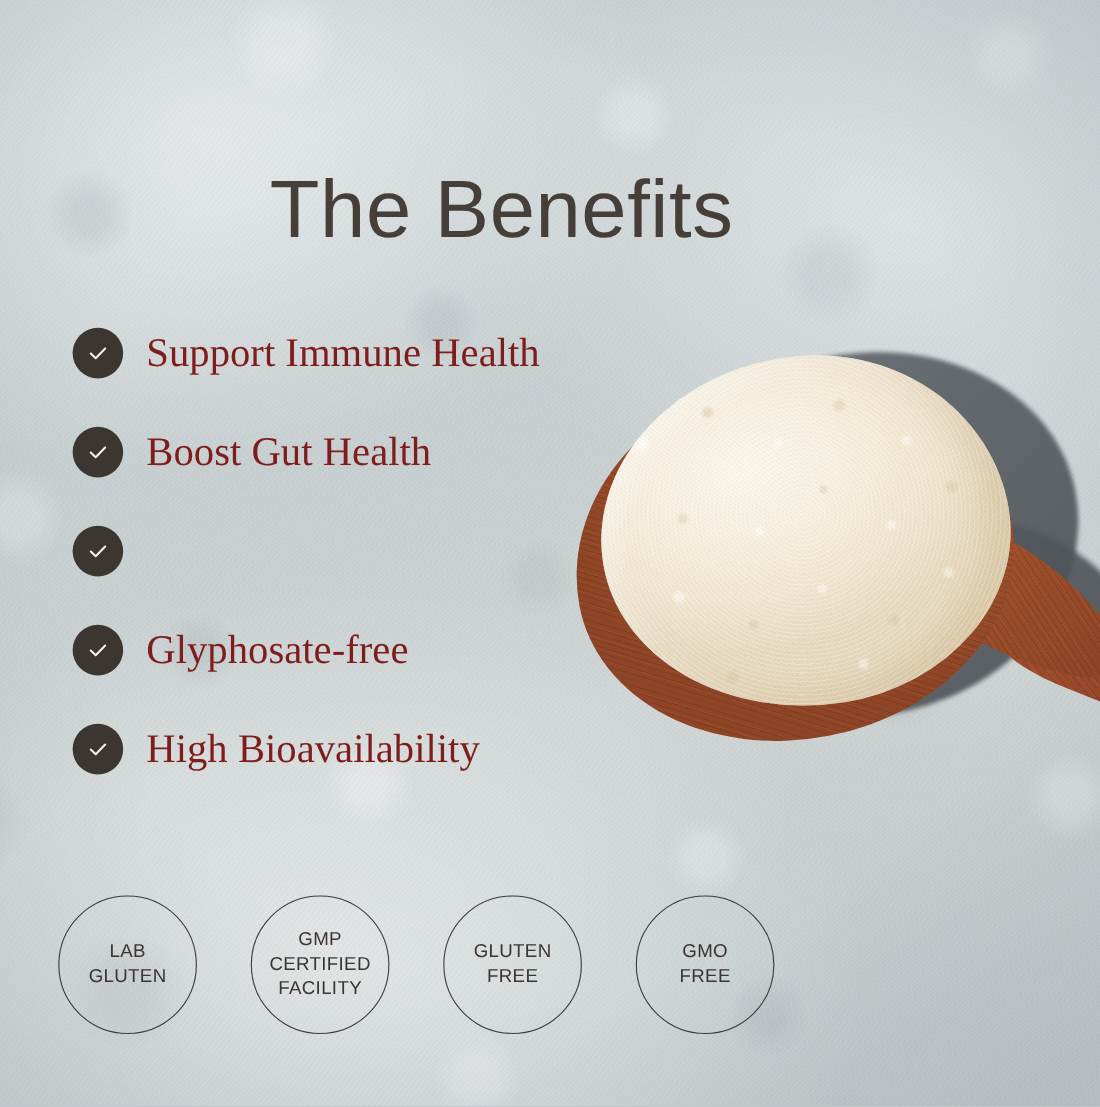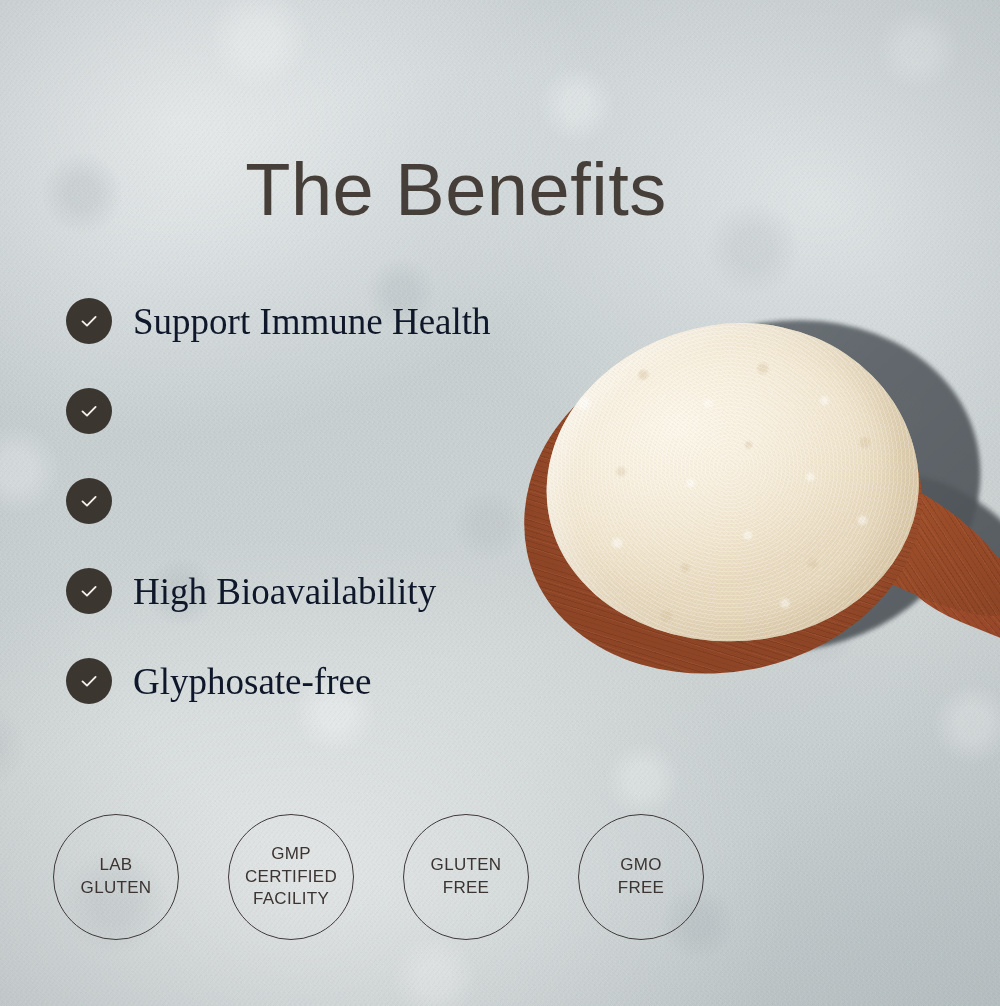--- a/index.html
+++ b/index.html
@@ -210,21 +210,21 @@
     display: flex;
     align-items: center;
     justify-content: center;
   }
   .check-badge svg { display: block; }
   .benefit-label {
     margin-left: 21px;
     font-family: "Liberation Serif", serif;
     font-size: 37px;
     font-weight: 400;
-    color: #0f172a;
+    color: #7f1d1d;
     line-height: 1;
     white-space: nowrap;
   }
 
   
   .cert-row {
     position: absolute;
     left: 53px; top: 814px;
     width: 680px;
     display: flex;
@@ -288,43 +288,44 @@
         </svg>
       </span>
       <span class="benefit-label">Support Immune Health</span>
     </li>
     <li class="benefit-item">
       <span class="check-badge">
         <svg width="24" height="24" viewBox="0 0 24 24" fill="none" aria-hidden="true">
           <path d="M5.5 12.4 L10 16.6 L18.6 7.9" stroke="#f4f1ec" stroke-width="1.9" stroke-linecap="round" stroke-linejoin="round"></path>
         </svg>
       </span>
-    </li>
-    <li class="benefit-item">
-      <span class="check-badge">
-        <svg width="24" height="24" viewBox="0 0 24 24" fill="none" aria-hidden="true">
-          <path d="M5.5 12.4 L10 16.6 L18.6 7.9" stroke="#f4f1ec" stroke-width="1.9" stroke-linecap="round" stroke-linejoin="round"></path>
-        </svg>
-      </span>
+      <span class="benefit-label">Boost Gut Health</span>
+    </li>
+    <li class="benefit-item">
+      <span class="check-badge">
+        <svg width="24" height="24" viewBox="0 0 24 24" fill="none" aria-hidden="true">
+          <path d="M5.5 12.4 L10 16.6 L18.6 7.9" stroke="#f4f1ec" stroke-width="1.9" stroke-linecap="round" stroke-linejoin="round"></path>
+        </svg>
+      </span>
+    </li>
+    <li class="benefit-item">
+      <span class="check-badge">
+        <svg width="24" height="24" viewBox="0 0 24 24" fill="none" aria-hidden="true">
+          <path d="M5.5 12.4 L10 16.6 L18.6 7.9" stroke="#f4f1ec" stroke-width="1.9" stroke-linecap="round" stroke-linejoin="round"></path>
+        </svg>
+      </span>
+      <span class="benefit-label">Glyphosate-free</span>
     </li>
     <li class="benefit-item">
       <span class="check-badge">
         <svg width="24" height="24" viewBox="0 0 24 24" fill="none" aria-hidden="true">
           <path d="M5.5 12.4 L10 16.6 L18.6 7.9" stroke="#f4f1ec" stroke-width="1.9" stroke-linecap="round" stroke-linejoin="round"></path>
         </svg>
       </span>
       <span class="benefit-label">High Bioavailability</span>
-    </li>
-    <li class="benefit-item">
-      <span class="check-badge">
-        <svg width="24" height="24" viewBox="0 0 24 24" fill="none" aria-hidden="true">
-          <path d="M5.5 12.4 L10 16.6 L18.6 7.9" stroke="#f4f1ec" stroke-width="1.9" stroke-linecap="round" stroke-linejoin="round"></path>
-        </svg>
-      </span>
-      <span class="benefit-label">Glyphosate-free</span>
     </li>
   </ul>
 
   <div class="cert-row">
     <div class="cert-badge">
       <span class="cert-line">LAB</span>
       <span class="cert-line">GLUTEN</span>
     </div>
     <div class="cert-badge">
       <span class="cert-line">GMP</span>

